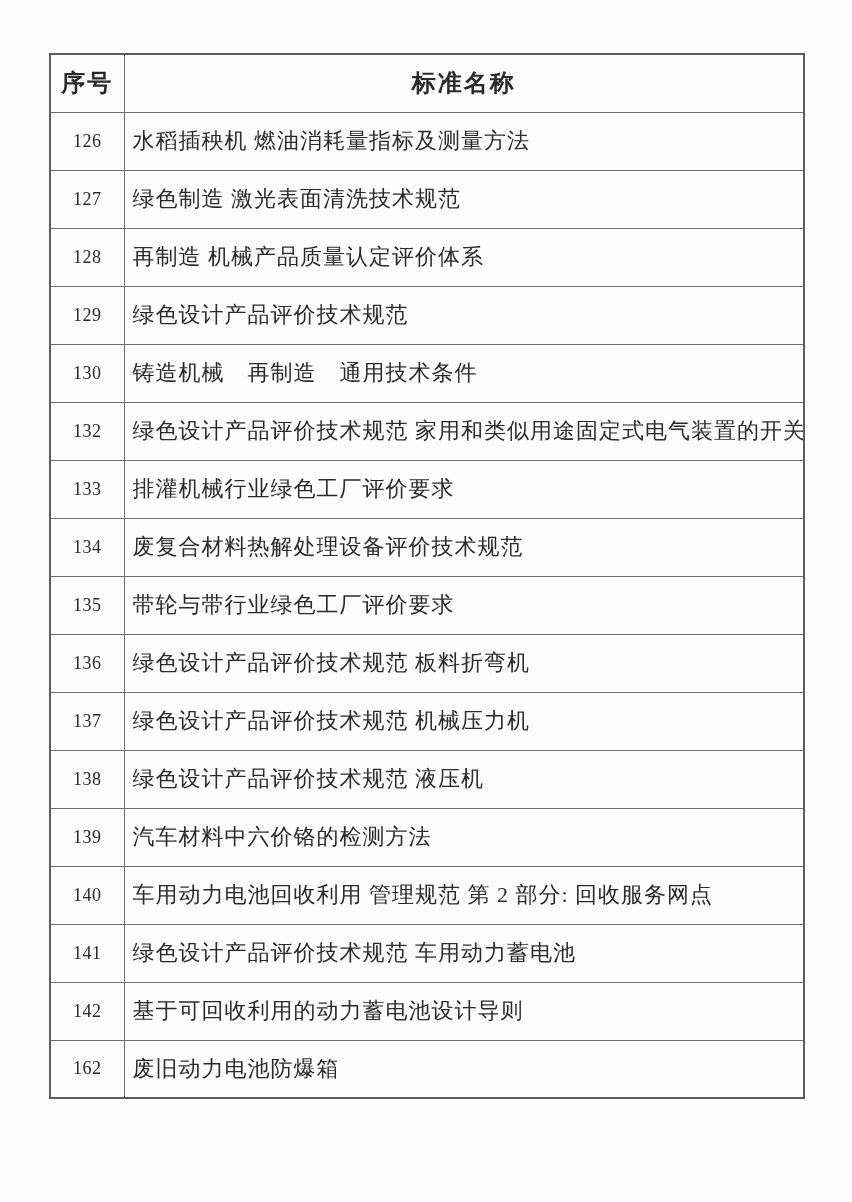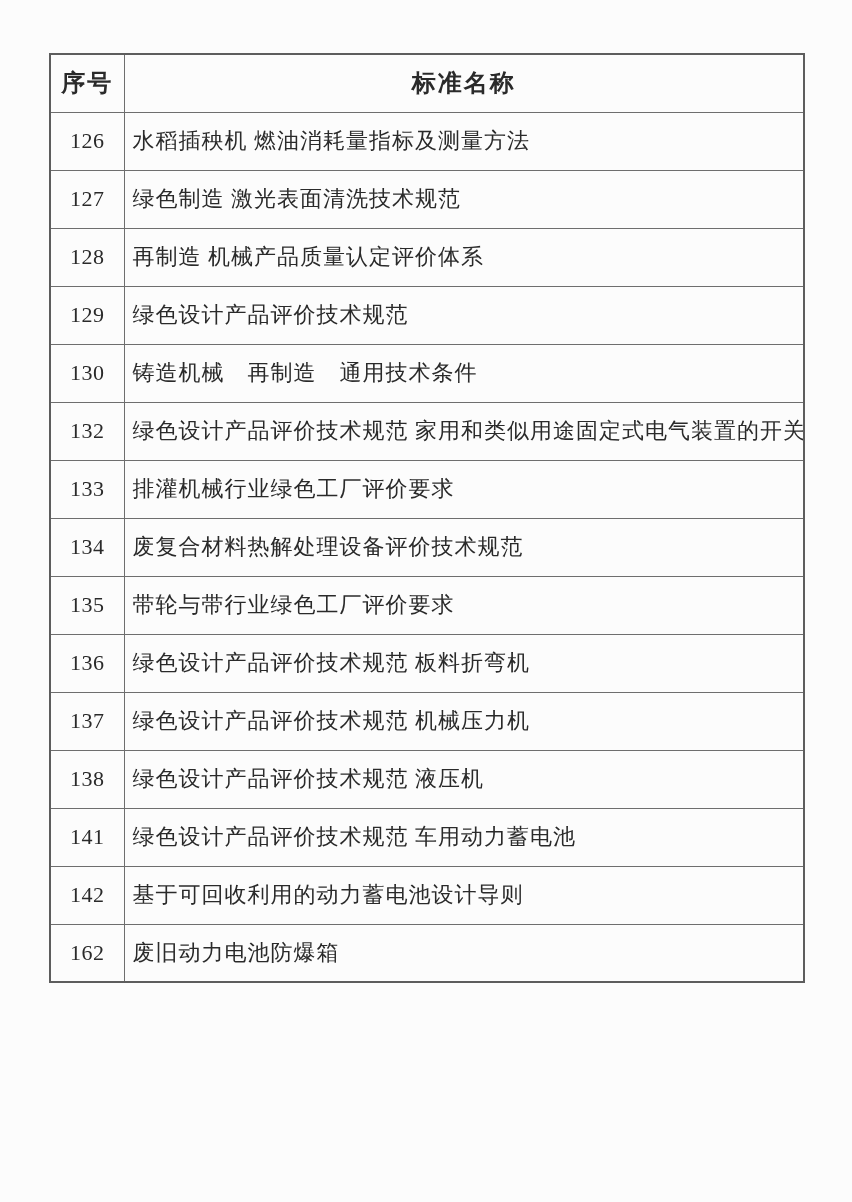--- a/index.html
+++ b/index.html
@@ -34,21 +34,21 @@
     height: 58px;
     box-sizing: border-box;
     vertical-align: middle;
     overflow: hidden;
     white-space: nowrap;
   }
   col.c-no   { width: 74px; }
   col.c-name { width: 680px; }
   th.h-no, td.no {
     text-align: center;
-    font-size: 22px;
+    font-size: 18px;
     letter-spacing: 0.5px;
   }
   th.h-no, th.h-name {
     font-weight: bold;
     font-size: 24px;
     text-align: center;
     letter-spacing: 2px;
   }
   td.name {
     text-align: left;
@@ -116,20 +116,28 @@
       </tr>
       <tr>
         <td class="no">137</td>
         <td class="name">绿色设计产品评价技术规范 机械压力机</td>
       </tr>
       <tr>
         <td class="no">138</td>
         <td class="name">绿色设计产品评价技术规范 液压机</td>
       </tr>
       <tr>
+        <td class="no">139</td>
+        <td class="name">汽车材料中六价铬的检测方法</td>
+      </tr>
+      <tr>
+        <td class="no">140</td>
+        <td class="name">车用动力电池回收利用 管理规范 第 2 部分: 回收服务网点</td>
+      </tr>
+      <tr>
         <td class="no">141</td>
         <td class="name">绿色设计产品评价技术规范 车用动力蓄电池</td>
       </tr>
       <tr>
         <td class="no">142</td>
         <td class="name">基于可回收利用的动力蓄电池设计导则</td>
       </tr>
       <tr>
         <td class="no">162</td>
         <td class="name">废旧动力电池防爆箱</td>

